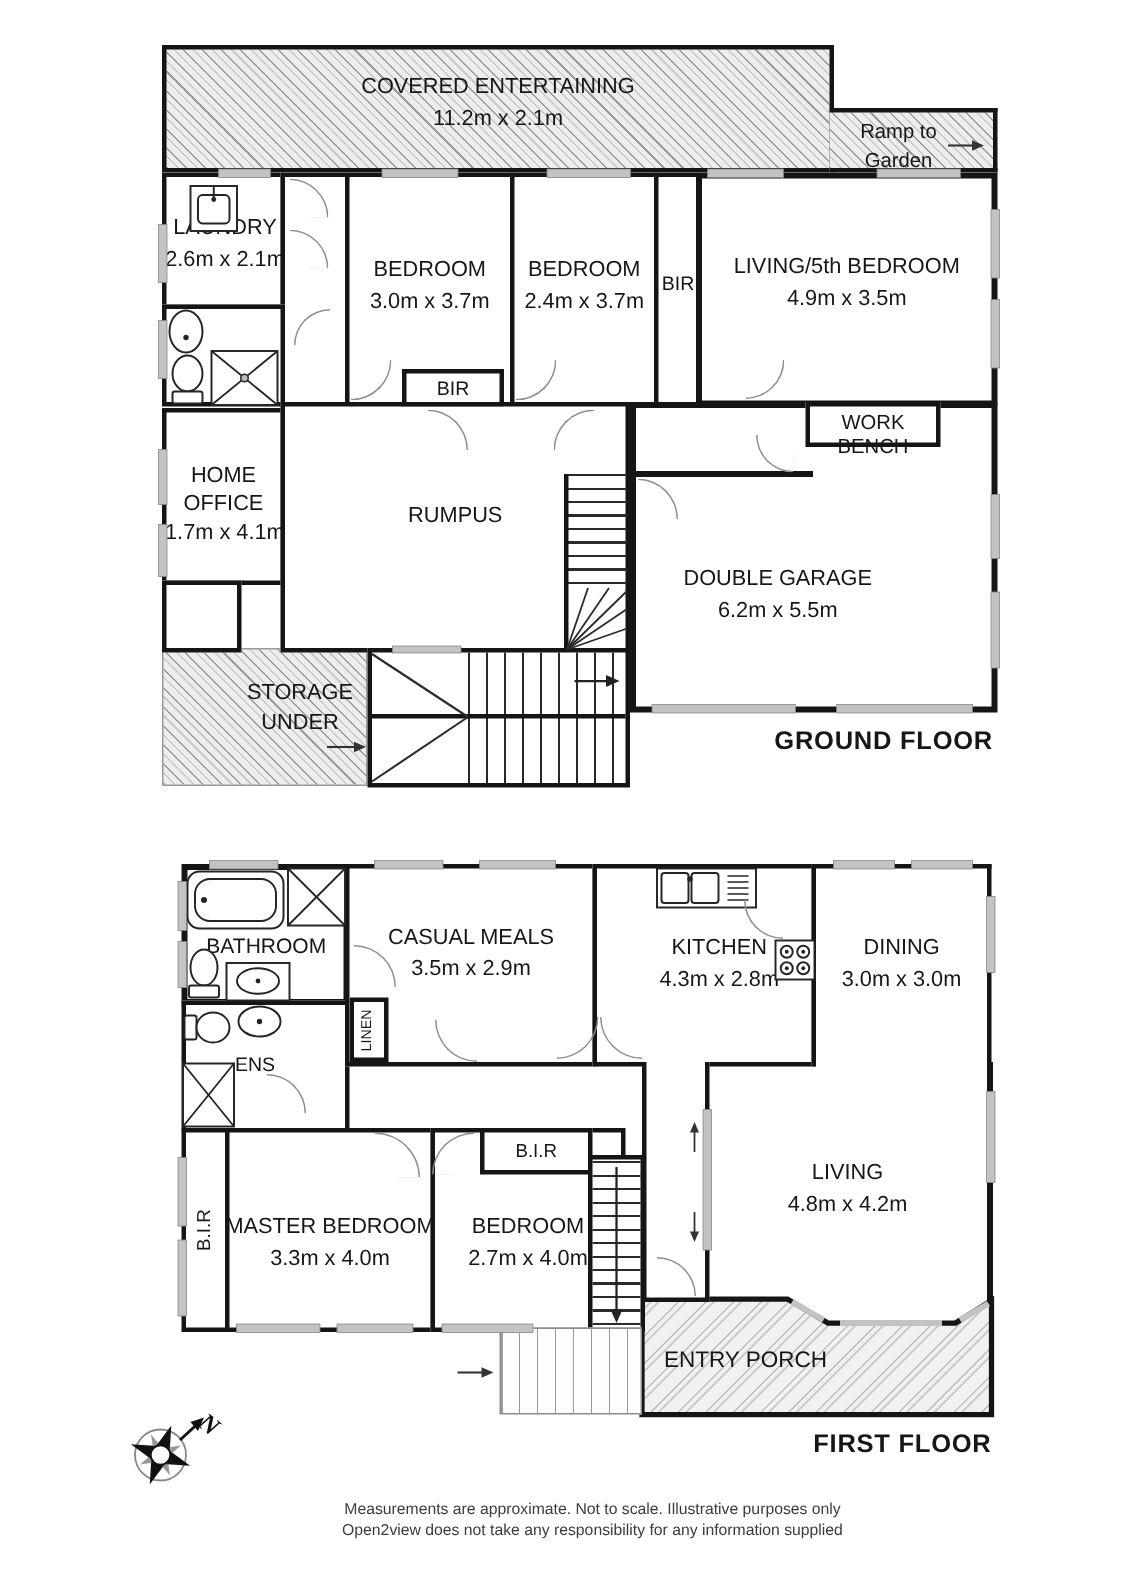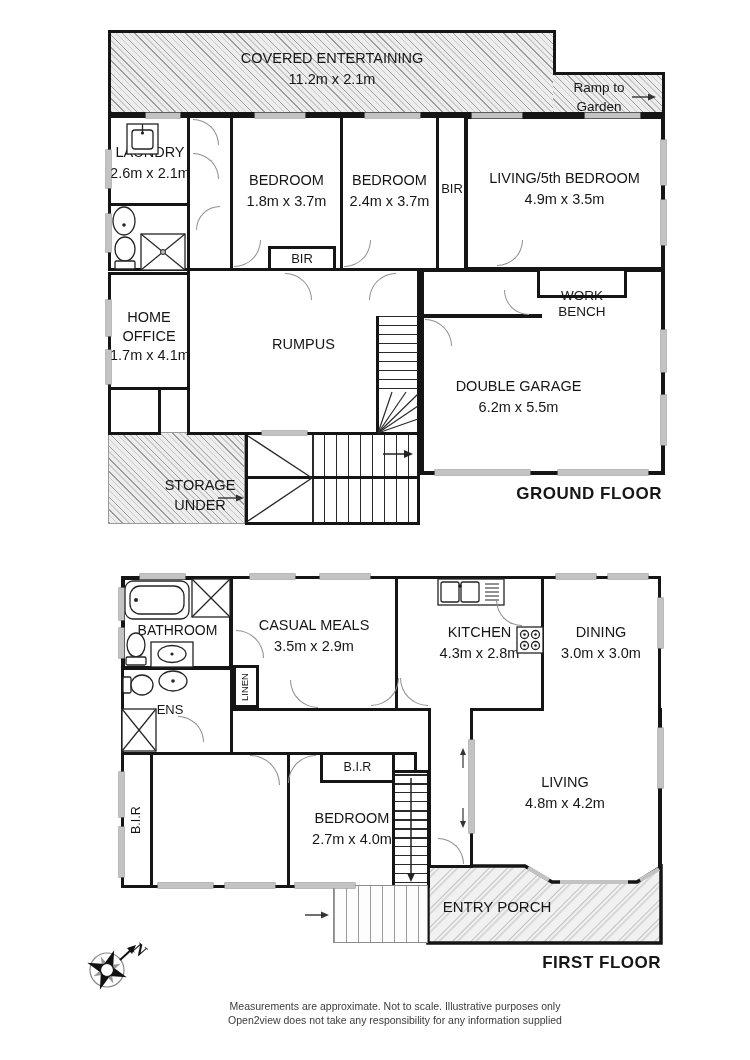--- a/index.html
+++ b/index.html
@@ -44,21 +44,21 @@
   <div class="lbl sm" style="left:556px;top:78px;width:86px;font-size:13.5px;line-height:19px;">
     <span>Ramp to</span>
     <span>Garden</span>
   </div>
   <svg style="left:632px;top:92px;" width="24" height="10" viewBox="0 0 24 10">
       <line x1="0" y1="5" x2="18" y2="5" stroke="#333" stroke-width="1.4"></line>
       <polygon points="24,5 16,1.5 16,8.5" fill="#333"></polygon>
     </svg>
 
   <div class="hatch soft" style="left:108px;top:432px;width:137px;height:92px;"></div>
-  <div class="lbl" style="left:140px;top:475px;width:120px;line-height:20px;">
+  <div class="lbl" style="left:140px;top:452px;width:120px;line-height:20px;">
     <span>STORAGE</span>
     <span>UNDER</span>
   </div>
   <svg style="left:218px;top:493px;" width="26" height="10" viewBox="0 0 26 10">
       <line x1="0" y1="5" x2="20" y2="5" stroke="#333" stroke-width="1.4"></line>
       <polygon points="26,5 18,1.5 18,8.5" fill="#333"></polygon>
     </svg>
 
   <div class="room" style="left:108px;top:115px;width:82px;height:91px;"></div>
   <div class="room" style="left:187px;top:115px;width:46px;height:156px;"></div>
@@ -95,33 +95,33 @@
       <line x1="0" y1="41" x2="28" y2="0" stroke="#2a2a2a" stroke-width="1.2"></line>
       <line x1="0" y1="41" x2="14" y2="0" stroke="#2a2a2a" stroke-width="1.2"></line>
     </svg>
 
   <div class="lbl" style="left:110px;top:142px;width:80px;">
     <span>LAUNDRY</span>
     <span>2.6m x 2.1m</span>
   </div>
   <div class="lbl" style="left:230px;top:170px;width:113px;">
     <span>BEDROOM</span>
-    <span>1.8m x 3.7m</span>
+    <span>3.0m x 3.7m</span>
   </div>
   <div class="lbl" style="left:340px;top:170px;width:99px;">
     <span>BEDROOM</span>
     <span>2.4m x 3.7m</span>
   </div>
   <div class="lbl sm" style="left:268px;top:249px;width:68px;line-height:19px;">BIR</div>
   <div class="lbl sm" style="left:434px;top:181px;width:36px;">BIR</div>
   <div class="lbl" style="left:464px;top:168px;width:201px;">
     <span>LIVING/5th BEDROOM</span>
     <span>4.9m x 3.5m</span>
   </div>
-  <div class="lbl sm" style="left:537px;top:274px;width:90px;font-size:13.5px;margin-top:14px;">WORK BENCH</div>
+  <div class="lbl sm" style="left:537px;top:274px;width:90px;font-size:13.5px;">WORK BENCH</div>
   <div class="lbl" style="left:110px;top:308px;width:78px;line-height:19px;">
     <span style="white-space:normal;">HOME OFFICE</span>
     <span>1.7m x 4.1m</span>
   </div>
   <div class="lbl" style="left:187px;top:334px;width:233px;">
     <span>RUMPUS</span>
   </div>
   <div class="lbl" style="left:416px;top:376px;width:205px;">
     <span>DOUBLE GARAGE</span>
     <span>6.2m x 5.5m</span>
@@ -228,20 +228,24 @@
     <span>KITCHEN</span>
     <span>4.3m x 2.8m</span>
   </div>
   <div class="lbl" style="left:541px;top:622px;width:120px;">
     <span>DINING</span>
     <span>3.0m x 3.0m</span>
   </div>
   <div class="lbl" style="left:470px;top:772px;width:190px;">
     <span>LIVING</span>
     <span>4.8m x 4.2m</span>
+  </div>
+  <div class="lbl" style="left:150px;top:808px;width:140px;">
+    <span>MASTER BEDROOM</span>
+    <span>3.3m x 4.0m</span>
   </div>
   <div class="lbl" style="left:287px;top:808px;width:130px;">
     <span>BEDROOM</span>
     <span>2.7m x 4.0m</span>
   </div>
   <div class="lbl sm vert" style="left:128px;top:798px;width:18px;height:44px;font-size:12.5px;">B.I.R</div>
   <div class="lbl sm" style="left:320px;top:759px;width:75px;font-size:12.5px;">B.I.R</div>
   <div class="floorlbl" style="left:430px;top:953px;width:231px;">FIRST FLOOR</div>
 
   <svg style="left:124px;top:580px;" width="66" height="40" viewBox="0 0 66 40">

